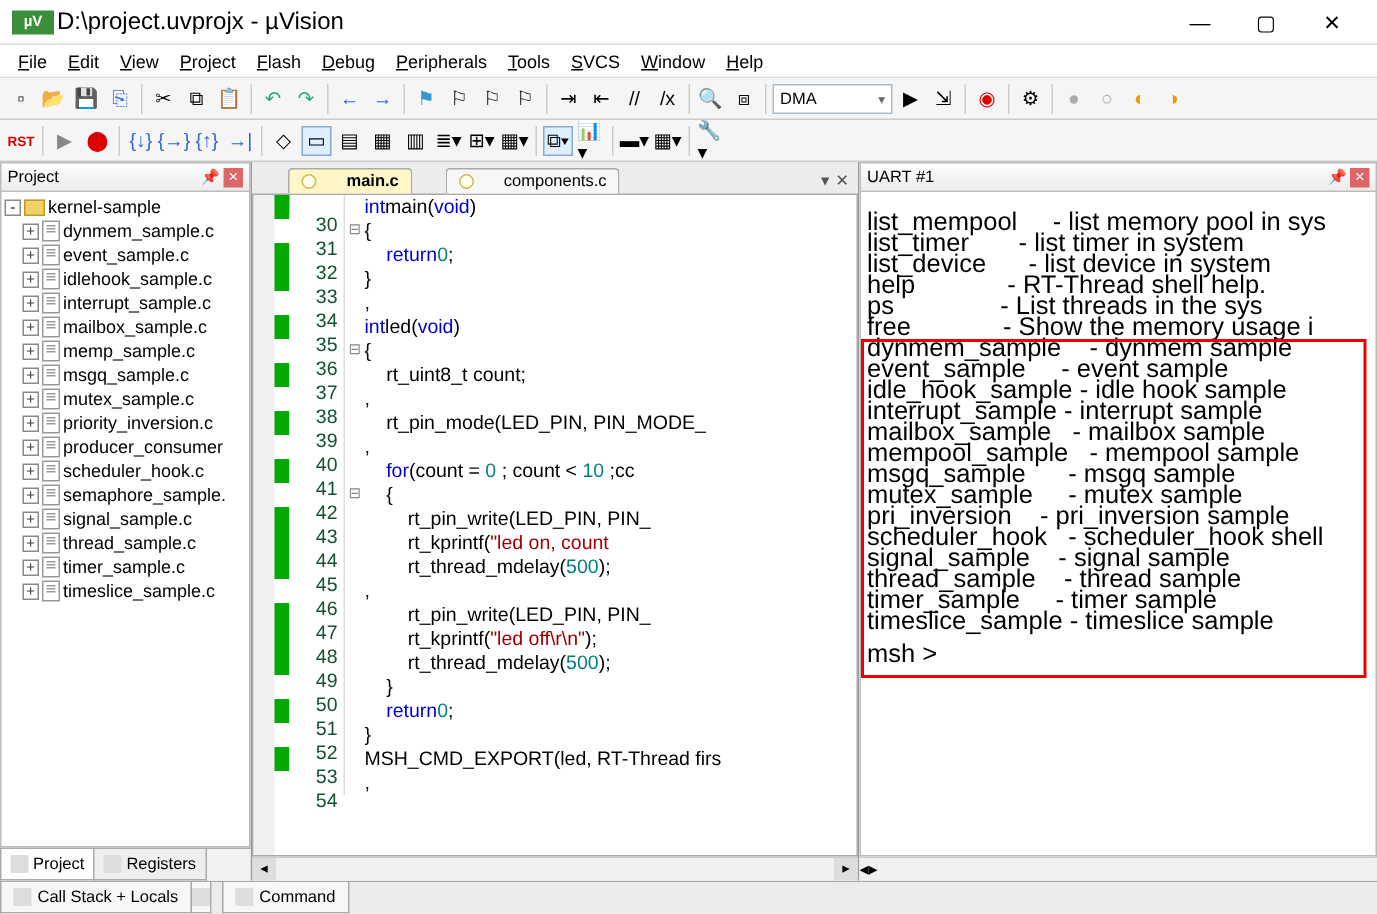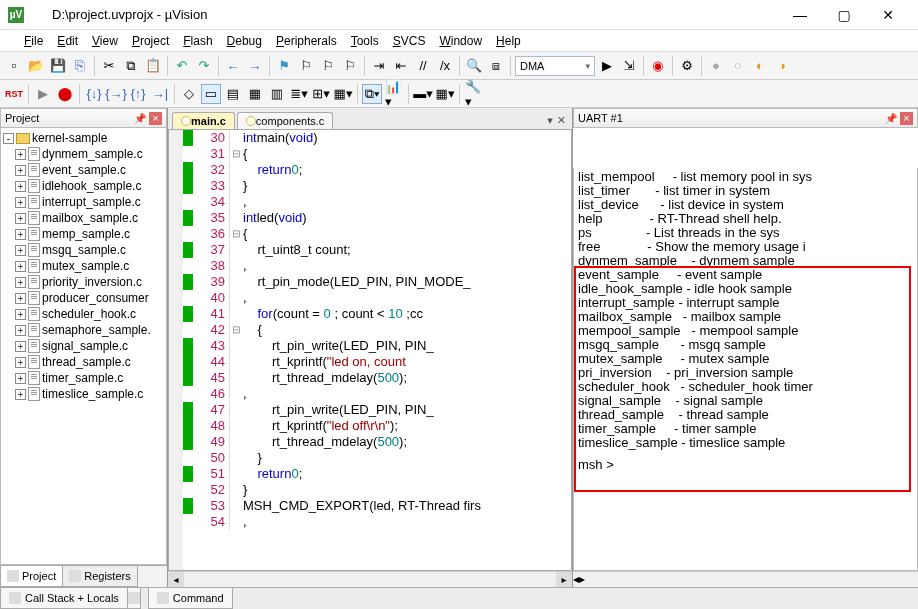--- a/index.html
+++ b/index.html
@@ -1,24 +1,24 @@
 <!DOCTYPE html>
 <html><head>
 <meta charset="utf-8">
 <style>
 * { box-sizing: border-box; margin: 0; padding: 0; font-family: "Segoe UI", Tahoma, sans-serif; }
 body { width: 918px; height: 609px; background: #f0f0f0; overflow: hidden; font-size: 12px; }
 
 .titlebar { height: 30px; background: #fff; display: flex; align-items: center; padding: 0 8px; border-bottom: 1px solid #ddd; }
-.titlebar-icon { width: 16px; height: 16px; background: #3a8f3a; color:#fff; font-size:10px; font-weight:bold; display:flex; align-items:center; justify-content:center; margin-right: 16px; }
-.titlebar-text { flex: 1; font-size: 13px; margin-left: 12px; }
+.titlebar-icon { width: 28px; height: 16px; background: #3a8f3a; color:#fff; font-size:10px; font-weight:bold; display:flex; align-items:center; justify-content:center; margin-right: 2px; }
+.titlebar-text { flex: 1; font-size: 16px; }
 .wincontrols { display: flex; }
 .wincontrols div { width: 44px; height: 30px; display: flex; align-items: center; justify-content: center; font-size: 14px; }
 
-.menubar { height: 22px; background: #fff; display: flex; align-items: center; padding: 0 18px; gap: 2px; border-bottom: 1px solid #e0e0e0; }
+.menubar { height: 22px; background: #fff; display: flex; align-items: center; padding: 0 6px; gap: 2px; border-bottom: 1px solid #e0e0e0; }
 .menubar span { padding: 2px 6px; font-size: 12px; }
 .menubar span u { text-decoration: underline; }
 
 .toolbar { height: 28px; background: #f5f5f5; border-bottom: 1px solid #ccc; display: flex; align-items: center; padding: 0 4px; gap: 2px; }
 .tbtn { width: 20px; height: 20px; display: flex; align-items: center; justify-content: center; font-size: 13px; border: 1px solid transparent; }
 .sep { width: 1px; height: 20px; background: #ccc; margin: 0 2px; }
 .combo { height: 20px; border: 1px solid #abc; background: #fff; font-size: 11px; padding: 0 4px; display: flex; align-items: center; min-width: 80px; }
 .combo .dd { margin-left: auto; font-size: 9px; color: #666; }
 
 .mainarea { display: flex; height: calc(100% - 30px - 22px - 28px - 28px - 22px); }
@@ -37,47 +37,47 @@
 .tree-item .fico { width:12px; height:14px; background:#fff; border:1px solid #999; position:relative; }
 .tree-item .fico::after { content:""; position:absolute; top:2px; left:2px; width:6px; height:1px; background:#999; box-shadow:0 2px #999,0 4px #999; }
 
 .panel-tabs { display:flex; height:22px; border-top:1px solid #aaa; background:#f2f2f2; }
 .ptab { display:flex; align-items:center; padding:0 6px; border:1px solid #aaa; border-top:none; margin-right:-1px; font-size:11px; gap:3px; background:#eee; }
 .ptab.active { background:#fff; }
 .ptab .ico { width:12px; height:12px; background:#ddd; }
 
 .editor-panel { flex: 1; display:flex; flex-direction:column; border-right:1px solid #999; }
 .ed-tabs { height:22px; display:flex; align-items:flex-end; padding:0 4px; background:#ececec; border-bottom:1px solid #aaa; }
-.ed-tab { display:flex; align-items:center; padding:2px 8px; border:1px solid #aaa; border-bottom:none; margin-right:2px; font-size:11px; background:#f7f7f7; gap:0; border-radius:3px 3px 0 0; }
+.ed-tab { display:flex; align-items:center; padding:2px 8px; border:1px solid #aaa; border-bottom:none; margin-right:2px; font-size:11px; background:#f7f7f7; gap:20px; border-radius:3px 3px 0 0;margin-left:20px; }
 .ed-tab.active { background:#fff6c8; font-weight:bold; }
 .ed-tab .dot { width:10px; height:10px; border-radius:50%; background:#ffe; border:1px solid #cb5; }
 .ed-tab-spacer { flex:1; }
 .ed-tab-ctrl { display:flex; gap:4px; padding:2px; font-size:11px; color:#555; }
 
 .code-area { flex:1; display:flex; overflow:hidden; background:#fff; font-family:Consolas,monospace; font-size:13px; border:1px solid #aaa; border-top:none; position:relative; }
 .gutter-strip { width:14px; background:#f0f0f0; }
 .marker-col { width:10px; }
 .marker-col .gm { height:16px; background:#0a0; margin-bottom:0; }
 .marker-col .ge { height:16px; }
-.lineno-col { width:36px; text-align:right; color:#be185d; background:#fff; padding:0 4px 0 0; }
+.lineno-col { width:36px; text-align:right; color:#14532d; background:#fff; padding:0 4px 0 0;margin-top:12px; }
 .lineno-col div { height:16px; line-height:16px; }
 .fold-col { width:14px; color:#888; text-align:center; }
 .fold-col div { height:16px; line-height:16px; font-size:10px; border-left:1px solid #ddd; }
 .code-lines { flex:1; overflow:hidden; white-space:pre; }
 .code-lines div { height:16px; line-height:16px; }
 .kw { color:#0000d0; }
 .num { color:#008080; }
 .str { color:#a00000; }
 .fn { color:#000; }
 .hscroll { height:16px; background:#f0f0f0; border-top:1px solid #ccc; display:flex; }
 .hscroll .arrow { width:16px; background:#ddd; text-align:center; font-size:10px; line-height:16px; }
 .hscroll .track { flex:1; }
 
 .uart-panel { width: 345px; display:flex; flex-direction:column;justify-content:flex-end; }
-.uart-body { flex:1; border:1px solid #bbb; border-top:none; background:#fff; font-family:Consolas,monospace; font-size:13px; line-height:14px; padding:2px 4px; position:relative; overflow:hidden;margin-top:40px; }
+.uart-body { flex:1; border:1px solid #bbb; border-top:none; background:#fff; font-family:Consolas,monospace; font-size:17px; line-height:14px; padding:13px 4px; position:relative; overflow:hidden; }
 .uart-line { white-space:pre; }
 .redbox { position:absolute; border:2px solid #e00; left:0; right:6px; }
 .uart-scroll { height:16px; background:#f0f0f0; border-top:1px solid #ccc; display:flex; }
 
 .btmbar { height:22px; display:flex; background:#ececec; border-top:1px solid #aaa; }
 .btab { display:flex; align-items:center; padding:0 8px; border:1px solid #aaa; border-top:none; margin-right:-1px; font-size:11px; gap:4px; background:#f7f7f7; }
 .btab .ico { width:12px; height:12px; background:#ddd; }
 </style>
 </head>
 <body>
@@ -411,21 +411,21 @@
         <div class="uart-line">free             - Show the memory usage i</div>
         <div class="uart-line">dynmem_sample    - dynmem sample</div>
         <div class="uart-line">event_sample     - event sample</div>
         <div class="uart-line">idle_hook_sample - idle hook sample</div>
         <div class="uart-line">interrupt_sample - interrupt sample</div>
         <div class="uart-line">mailbox_sample   - mailbox sample</div>
         <div class="uart-line">mempool_sample   - mempool sample</div>
         <div class="uart-line">msgq_sample      - msgq sample</div>
         <div class="uart-line">mutex_sample     - mutex sample</div>
         <div class="uart-line">pri_inversion    - pri_inversion sample</div>
-        <div class="uart-line">scheduler_hook   - scheduler_hook timer</div>
+        <div class="uart-line">scheduler_hook   - scheduler_hook shell</div>
         <div class="uart-line">signal_sample    - signal sample</div>
         <div class="uart-line">thread_sample    - thread sample</div>
         <div class="uart-line">timer_sample     - timer sample</div>
         <div class="uart-line">timeslice_sample - timeslice sample</div>
         <div class="redbox" style="top: 98px; height: 226px;"></div>
         <div class="uart-line" style="margin-top: 8px;">msh &gt;</div>
       </div>
     <div class="uart-scroll">
       <div class="arrow">◂</div>
         <div class="track"></div>

